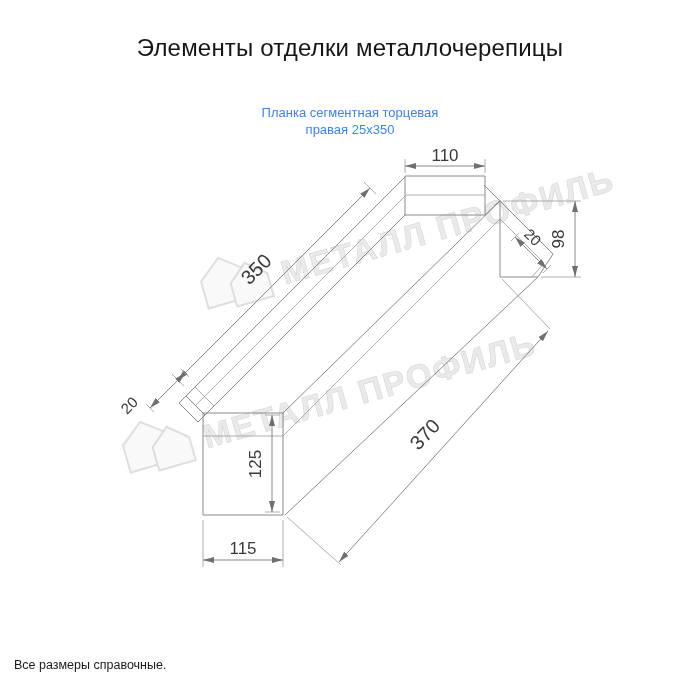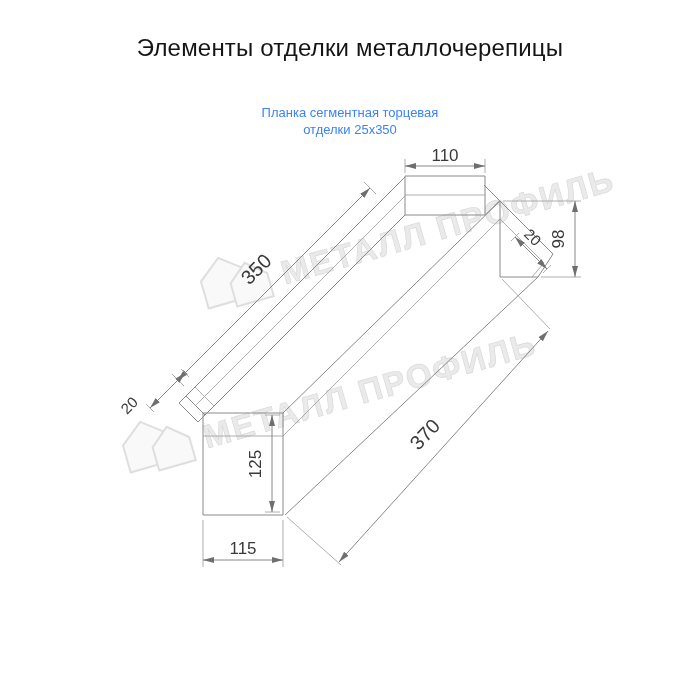--- a/index.html
+++ b/index.html
@@ -25,21 +25,21 @@
 </style>
 </head>
 <body>
 
 <div class="page">
 
   <div class="title">Элементы отделки металлочерепицы</div>
 
   <div class="subtitle">
     <div>Планка сегментная торцевая</div>
-    <div>отделки 25х350</div>
+    <div>правая 25х350</div>
   </div>
 
   <svg class="drawing" viewBox="0 0 700 700">
     <defs>
       <marker id="arr" viewBox="0 0 12 8" refX="11" refY="4" markerWidth="12" markerHeight="8" orient="auto-start-reverse" markerUnits="userSpaceOnUse">
         <path d="M0,1 L11,4 L0,7 z" fill="#6f6f6f"></path>
       </marker>
     </defs>
 
     <g transform="translate(212,312) rotate(-16)" opacity="0.5">
@@ -137,15 +137,16 @@
 
     <g>
       <path class="ext" d="M287,509 L341,557"></path>
       <path class="ext" d="M502,271 L550,321"></path>
       <line class="dim" x1="339" y1="554" x2="548" y2="323"></line>
       <text class="lbl-big" text-anchor="middle" transform="translate(430,431) rotate(-47)">370</text>
     </g>
   </svg>
 
   <div class="footer">
+    <div>Все размеры справочные.</div>
   </div>
 
 </div>
 
 </body></html>

